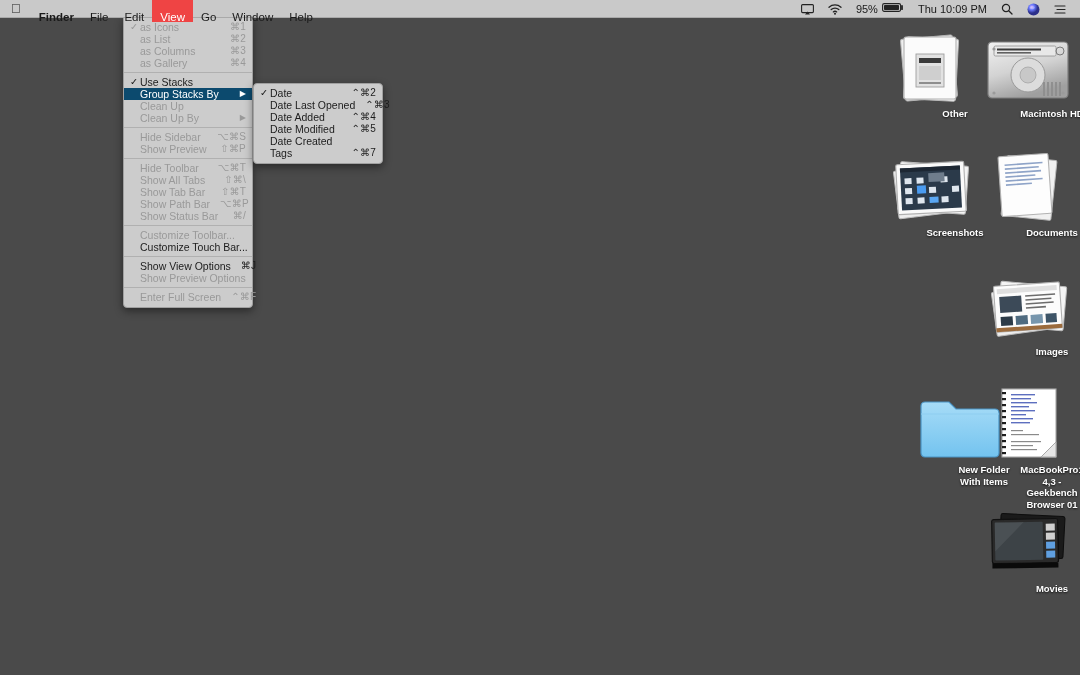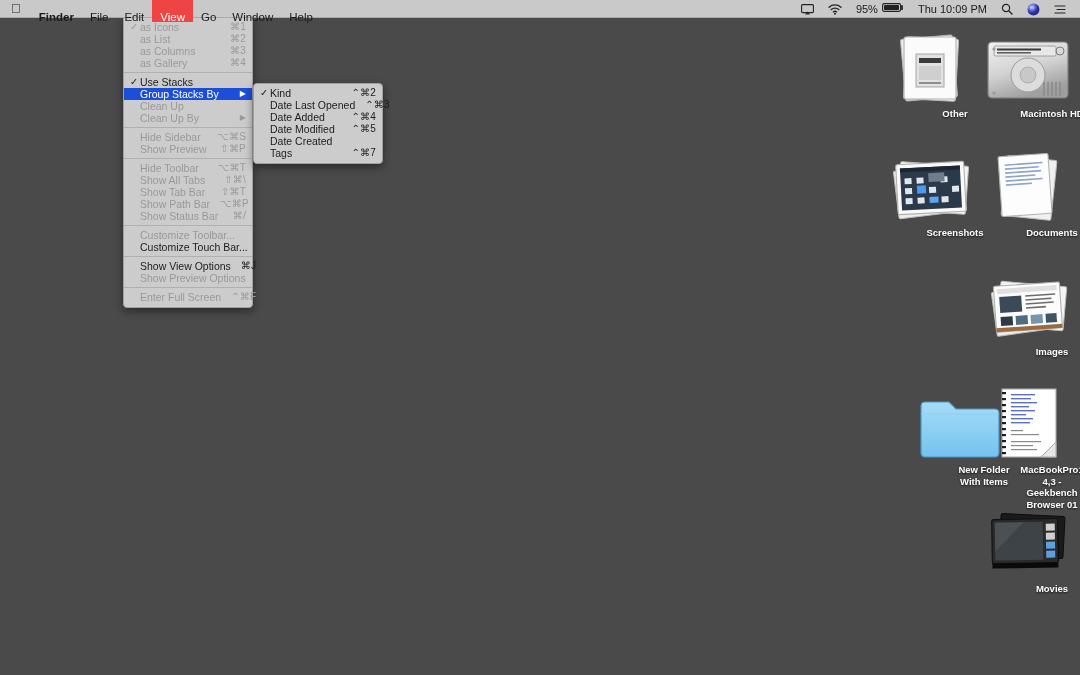--- a/index.html
+++ b/index.html
@@ -98,21 +98,21 @@
   }
   .mi-label { flex: 1 1 auto; }
   .mi-key {
     flex: 0 0 auto;
     padding-left: 10px;
     letter-spacing: 0.2px;
     font-size: 10px;
   }
   .mi-arrow { flex: 0 0 auto; font-size: 8px; padding-left: 6px; }
   .mi.disabled { color: #999999; }
-  .mi.highlight { background: #1d4ed8; color: #ffffff; }
+  .mi.highlight { background: #0c4a6e; color: #ffffff; }
   .mi-sep {
     height: 1px;
     background: #b0b0b0;
     margin: 3px 0 3px 0;
   }
 
   
   #submenu {
     position: absolute;
     left: 253px;
@@ -320,21 +320,21 @@
     <div class="mi disabled">
       <span class="mi-check"></span>
       <span class="mi-label">Enter Full Screen</span>
       <span class="mi-key">⌃⌘F</span>
     </div>
   </div>
 
 <div id="submenu">
     <div class="mi">
       <span class="mi-check">✓</span>
-      <span class="mi-label">Kind</span>
+      <span class="mi-label">Date</span>
       <span class="mi-key">⌃⌘2</span>
     </div>
     <div class="mi">
       <span class="mi-check"></span>
       <span class="mi-label">Date Last Opened</span>
       <span class="mi-key">⌃⌘3</span>
     </div>
     <div class="mi">
       <span class="mi-check"></span>
       <span class="mi-label">Date Added</span>

